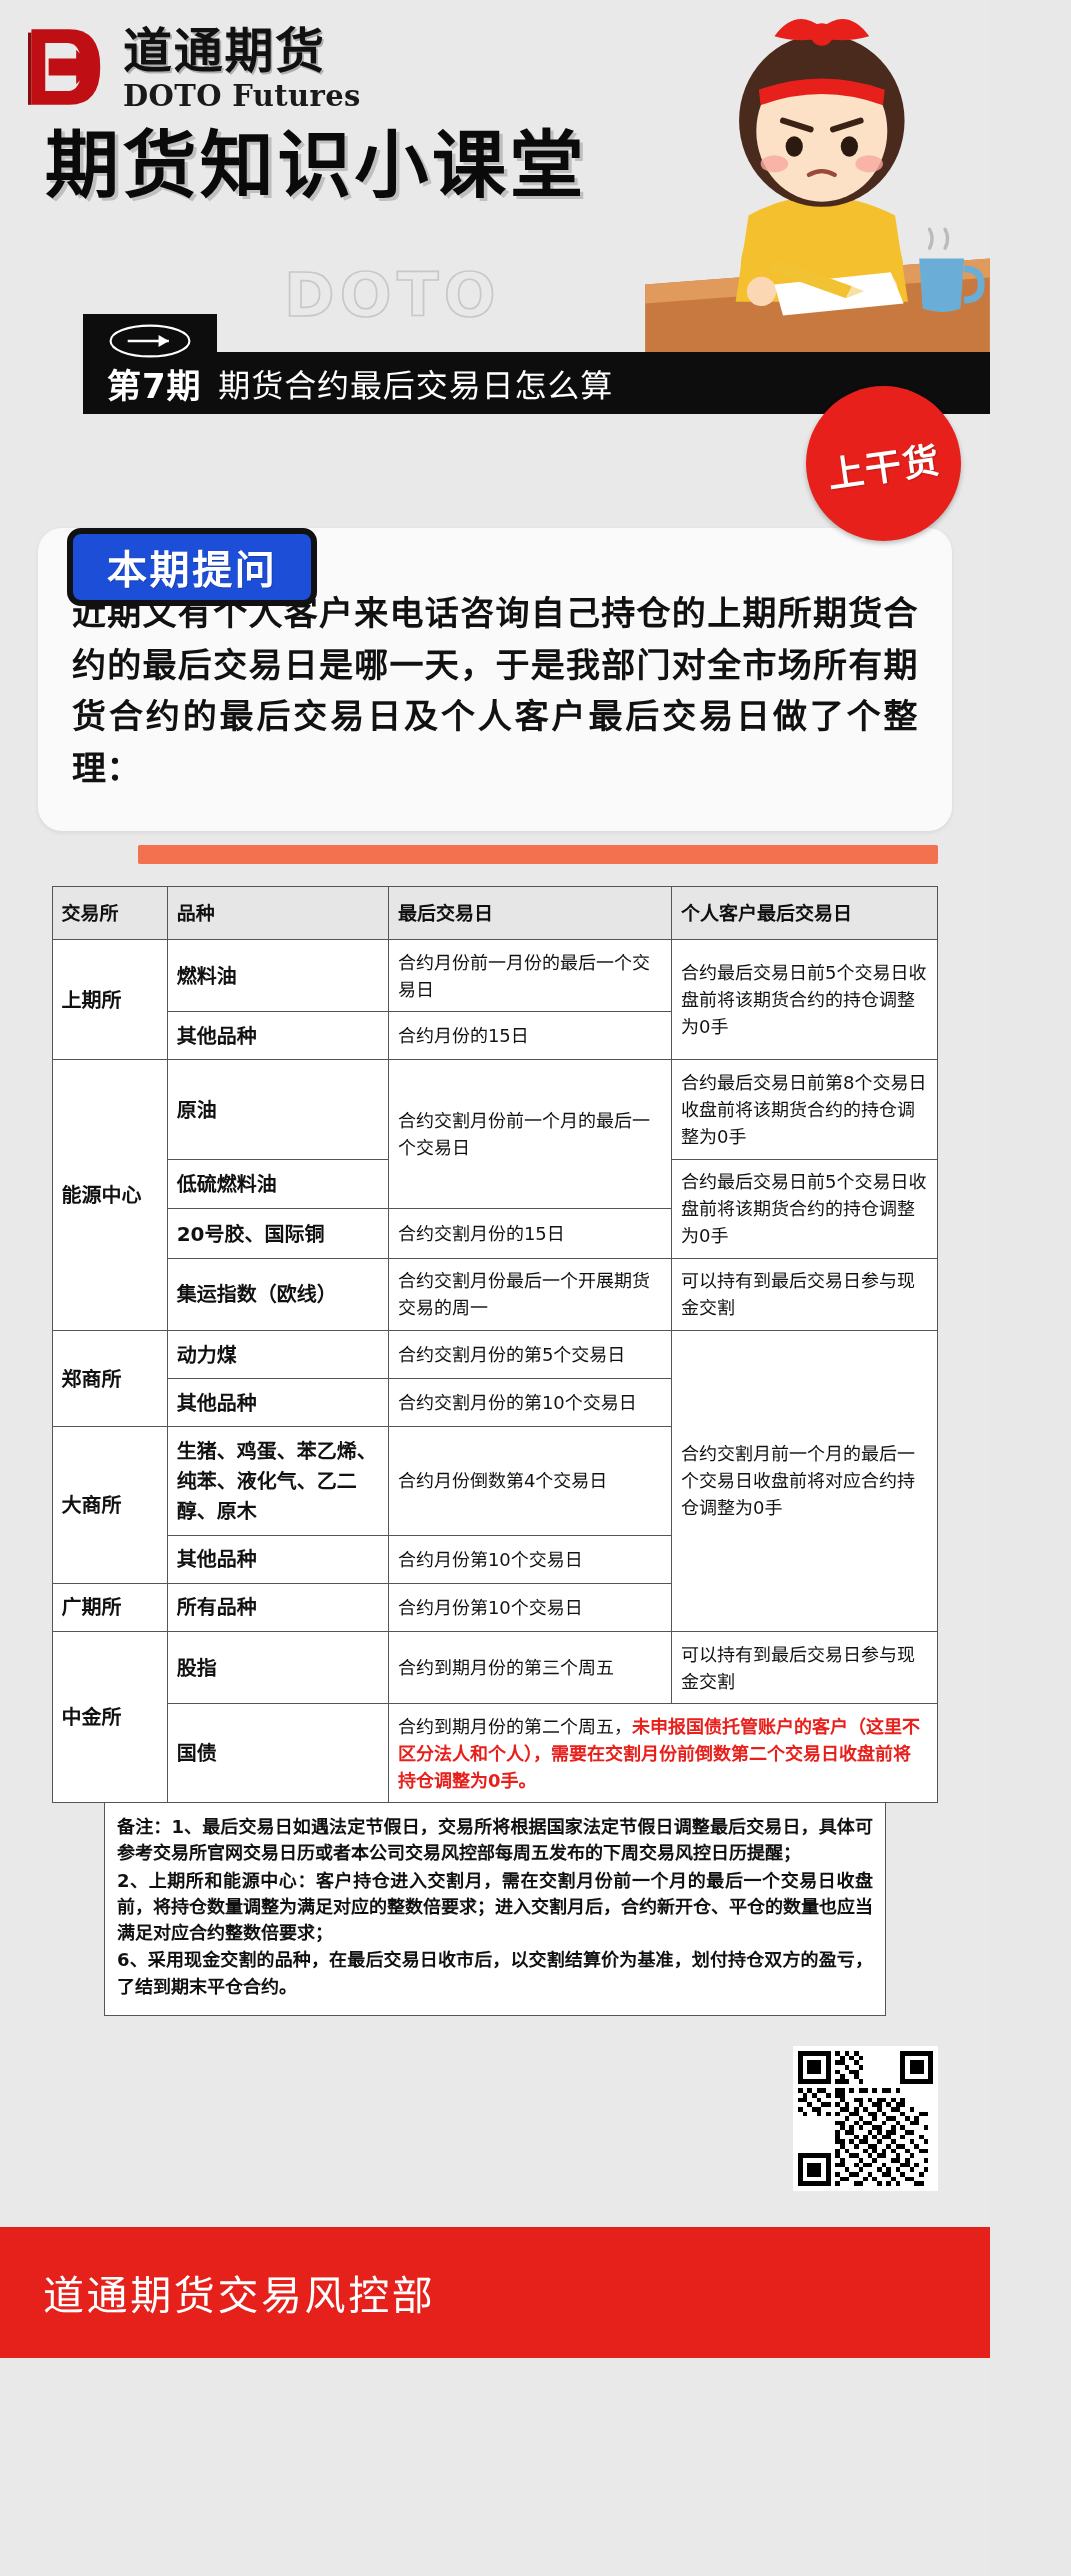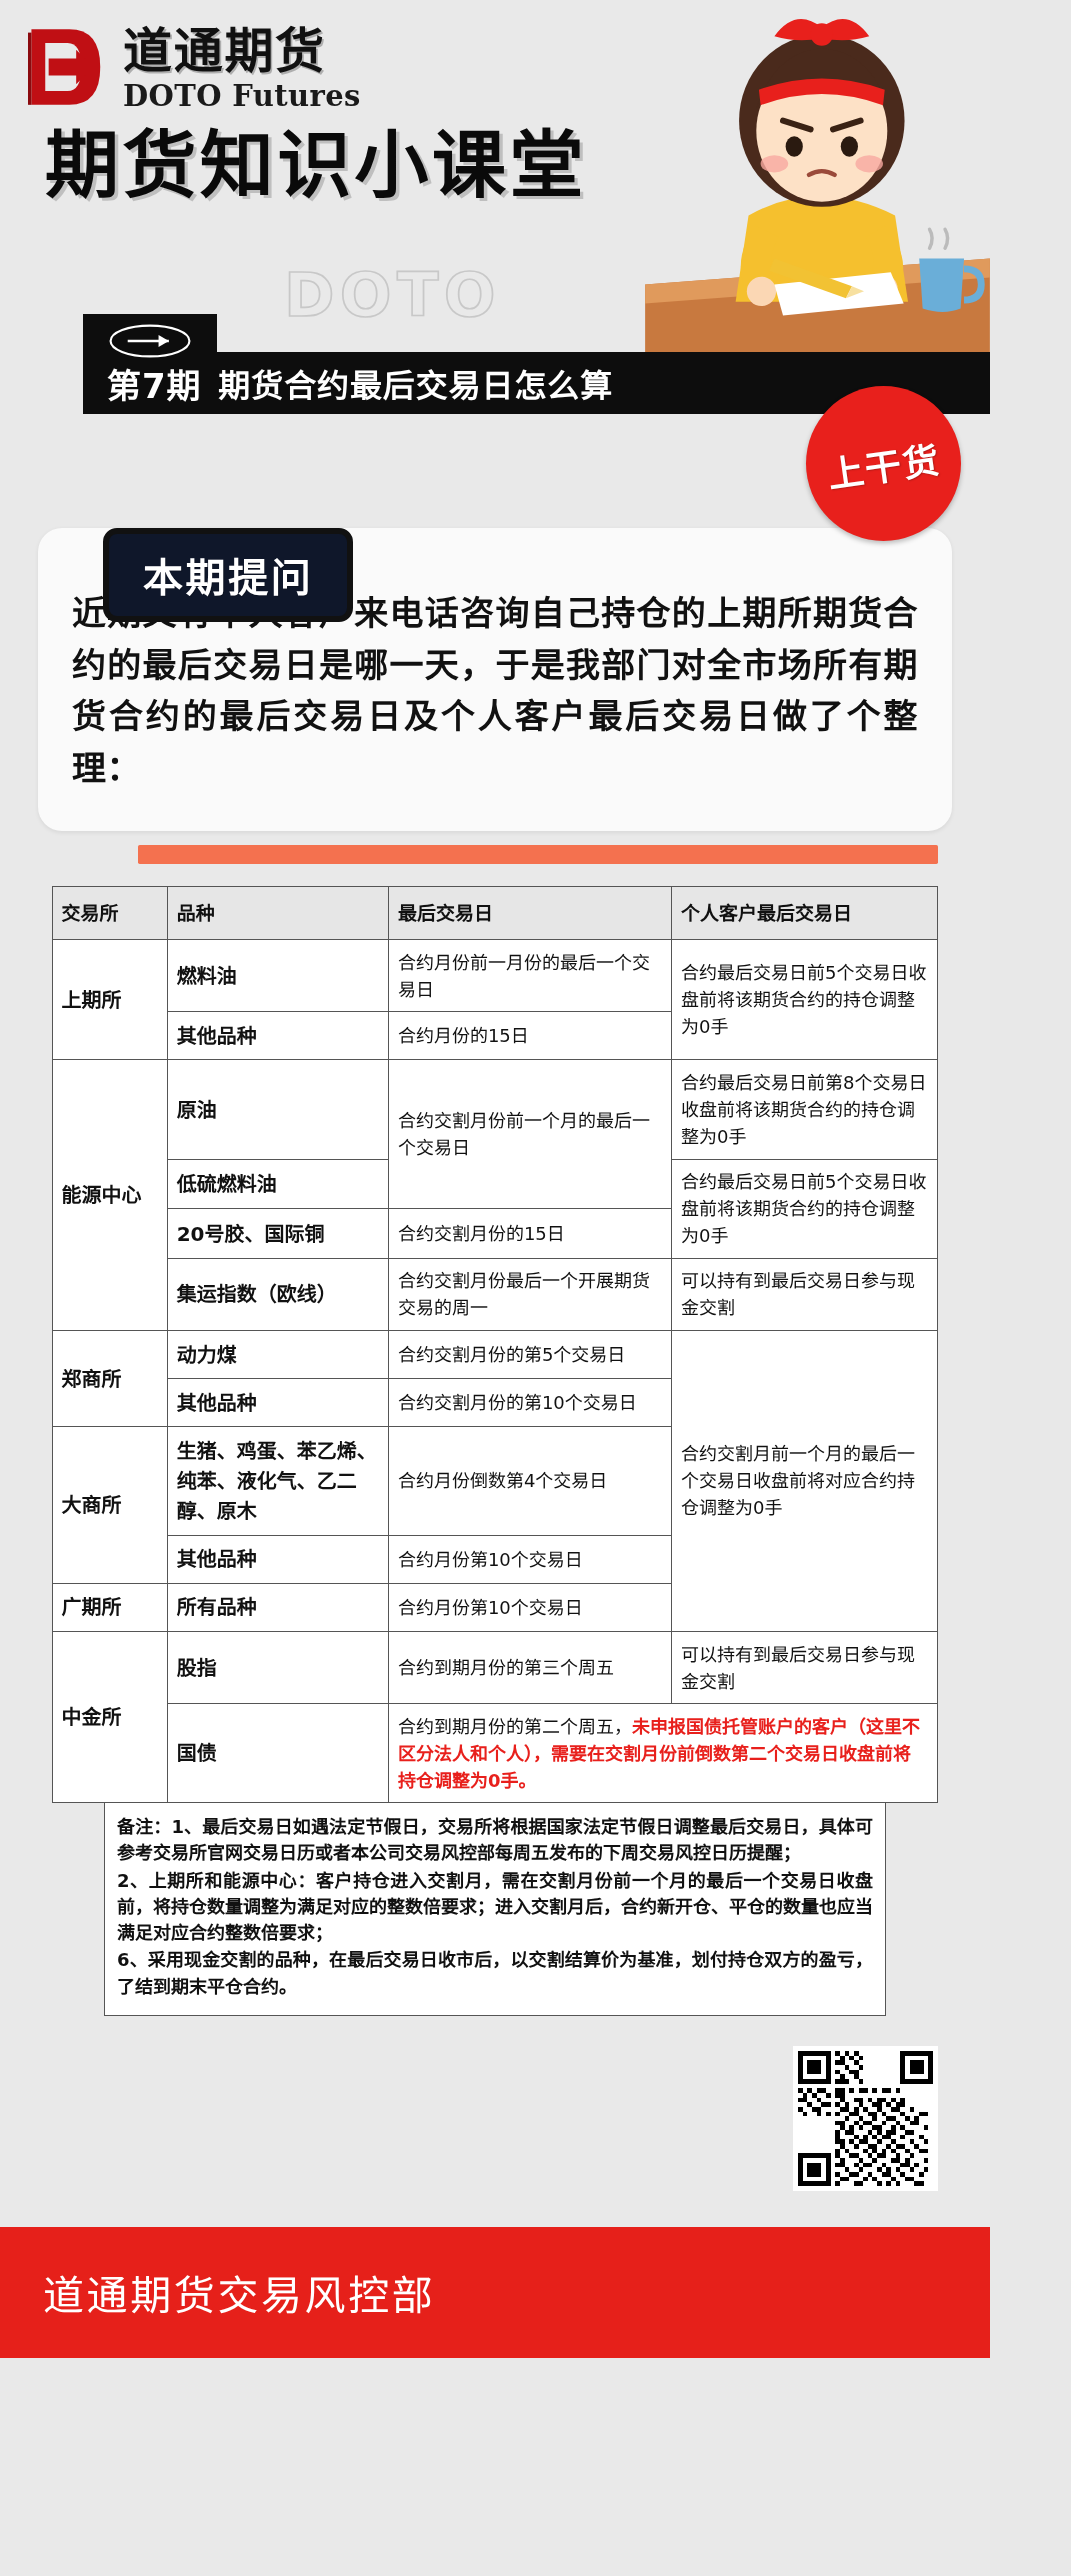--- a/index.html
+++ b/index.html
@@ -110,21 +110,20 @@
     font-size: 34px;
     font-weight: bold;
     letter-spacing: 0.9px;
     white-space: nowrap;
   }
   .episode-title {
     color: #fff;
     font-size: 32px;
     letter-spacing: 0.9px;
     white-space: nowrap;
-    font-weight: bold;
   }
 
   
   .mascot {
     position: absolute;
     right: 0;
     top: 0;
     width: 345px;
     height: 362px;
     z-index: 2;
@@ -153,26 +152,25 @@
     transform: rotate(-8deg);
     text-shadow: 0.9px 0.9px 1.7px rgba(0,0,0,.25);
   }
 
   
   .qwrap { position: relative; margin-top: 5.2px; }
   .q-badge {
     position: absolute;
     left: 67px;
     top: 0;
-    background: #0f172a;
+    background: #1d4ed8;
     border: 6px solid #111;
     border-radius: 14px;
-    padding: 12px 34px;
+    padding: 4px 34px;
     z-index: 5;
-    margin-left: 36px;
   }
   .q-badge span {
     color: #fff;
     font-size: 40px;
     font-weight: bold;
     letter-spacing: 2.6px;
     text-shadow: 0.9px 0.9px 0 rgba(0,0,0,.2);
   }
   .q-card {
     margin: 45px 38px 0 38px;

